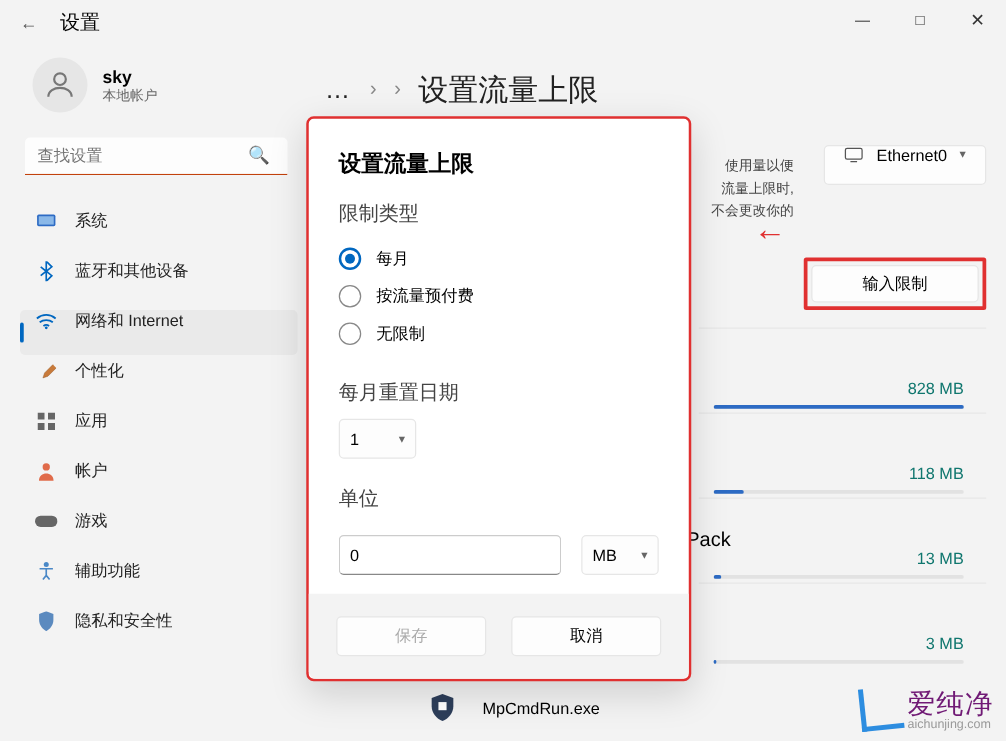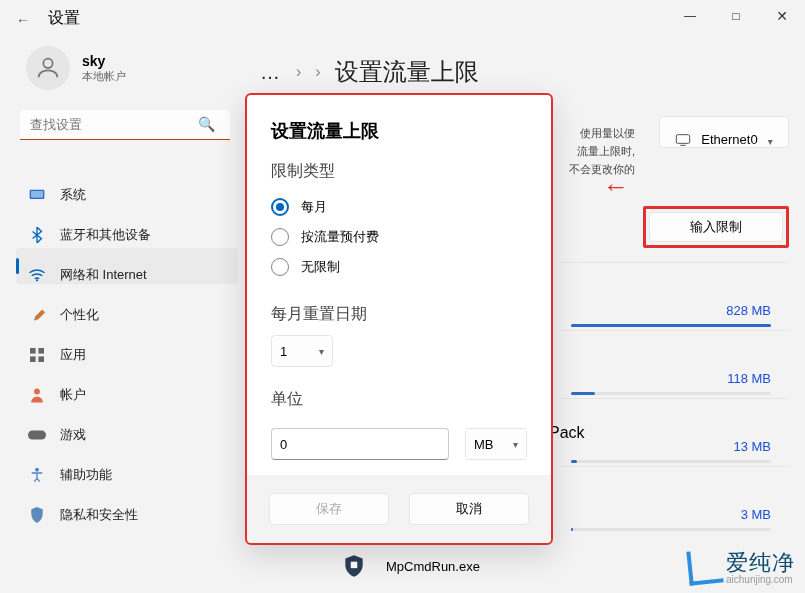--- a/index.html
+++ b/index.html
@@ -15,43 +15,43 @@
   
   .sidebar { position: absolute; left: 0; top: 46px; width: 238px; padding-left: 16px; }
   .account { display: flex; align-items: center; margin-bottom: 20px; padding-left: 10px; }
   .avatar { width: 44px; height: 44px; border-radius: 50%; background: #e6e6e6; display: flex; align-items: center; justify-content: center; margin-right: 12px; }
   .account-name { font-size: 14px; font-weight: 600; }
   .account-sub { font-size: 11px; color: #666; }
   .search-box { width: 210px; height: 30px; background: #fdfdfd; border: none; border-bottom: 1px solid #c2410c; border-radius: 4px 4px 0 0; padding: 0 30px 0 10px; font-size: 13px; color: #333; }
   .search-wrap { position: relative; margin-bottom: 28px; padding-left: 4px; }
   .search-icon { position: absolute; right: 22px; top: 6px; color: #555; font-size: 14px; }
   .nav-list { list-style: none; }
-  .nav-item { display: flex; align-items: flex-end; height: 36px; border-radius: 4px; padding-left: 12px; font-size: 13px; color: #222; margin-bottom: 4px; cursor: pointer; position: relative; }
+  .nav-item { display: flex; align-items: flex-start; height: 36px; border-radius: 4px; padding-left: 12px; font-size: 13px; color: #222; margin-bottom: 4px; cursor: pointer; position: relative; }
   .nav-item.active { background: #eaeaea; }
   .nav-item.active::before { content: ""; position: absolute; left: 0; top: 10px; width: 3px; height: 16px; background: #0067c0; border-radius: 2px; }
   .nav-icon { width: 18px; height: 18px; margin-right: 14px; display: flex; align-items: center; justify-content: center; font-size: 14px; }
 
   
   .main { position: absolute; left: 260px; top: 56px; right: 16px; }
   .breadcrumb { display: flex; align-items: center; gap: 14px; margin-bottom: 30px; font-size: 24px; color: #222; }
   .bc-ellipsis { font-size: 20px; letter-spacing: 2px; }
   .bc-sep { color: #888; font-size: 16px; }
   .bc-link { font-weight: 500; }
 
   .right-panel { position: absolute; right: 0; top: 60px; width: 210px; }
   .text-lines { font-size: 11px; color: #444; text-align: left; margin-bottom: 6px; line-height: 18px; }
-  .eth-dropdown { width: 130px; height: 32px; background: #fdfdfd; border: 1px solid #e6e6e6; border-radius: 4px; display: flex; align-items: flex-end; justify-content: center; gap: 10px; float: right; margin-bottom: 14px; font-size: 13px; cursor: pointer; }
+  .eth-dropdown { width: 130px; height: 32px; background: #fdfdfd; border: 1px solid #e6e6e6; border-radius: 4px; display: flex; align-items: flex-start; justify-content: center; gap: 10px; float: right; margin-bottom: 14px; font-size: 13px; cursor: pointer; }
   .enter-limit-wrap { clear: both; border: 3px solid #e03030; padding: 3px; width: 146px; float: right; border-radius: 2px; }
   .enter-limit-btn { height: 30px; background: #fdfdfd; border: 1px solid #e6e6e6; border-radius: 4px; display: flex; align-items: center; justify-content: center; font-size: 13px; cursor: pointer; }
 
   .arrow-anno { position: absolute; right: 160px; top: 112px; color: #e03030; font-size: 26px; }
 
   .usage-list { position: absolute; top: 206px; right: 0; width: 230px; }
   .usage-row { height: 68px; display: flex; flex-direction: column; justify-content: center; align-items: flex-end; padding-right: 18px; border-top: 1px solid rgba(0,0,0,0.05); }
-  .usage-val { font-size: 13px; color: #1d4ed8; margin-bottom: 6px; margin-top: 37px; }
+  .usage-val { font-size: 13px; color: #0f766e; margin-bottom: 6px; margin-top: 37px; }
   .usage-bar { width: 200px; height: 3px; background: #e2e2e2; border-radius: 2px; position: relative; }
   .usage-bar .fill { height: 100%; background: #2d6bc4; border-radius: 2px; }
 
   .bottom-app { position: absolute; left: 340px; top: 552px; display: flex; align-items: center; gap: 18px; }
   .shield { width: 28px; height: 28px; display: flex; align-items: center; justify-content: center; }
 
   
   .dialog-frame { position: absolute; left: 245px; top: 93px; width: 308px; height: 452px; border: 2px solid #e03030; background: #fff; border-radius: 6px; box-shadow: 0 10px 30px rgba(0,0,0,0.15); }
   .dialog { padding: 24px 24px 0 24px; height: 100%; position: relative; }
   .dlg-title { font-size: 18px; font-weight: 600; margin-bottom: 18px; }
@@ -64,21 +64,21 @@
   .limit-row { display: flex; gap: 34px; margin-bottom: 8px; }
   .limit-input { width: 178px; height: 32px; border: 1px solid #ccc; border-bottom: 1px solid #888; border-radius: 4px; padding: 0 8px; font-size: 13px; }
   .unit-select { width: 62px; height: 32px; background: #fdfdfd; border: 1px solid #e6e6e6; border-radius: 4px; display: flex; align-items: center; justify-content: space-between; padding: 4px 8px; font-size: 13px; cursor: pointer; }
   .dlg-footer { position: absolute; bottom: 0; left: 0; right: 0; height: 68px; background: #f3f3f3; display: flex; align-items: center; justify-content: center; gap: 20px; border-radius: 0 0 6px 6px; }
   .dlg-btn { width: 120px; height: 32px; background: #fdfdfd; border: 1px solid #e6e6e6; border-radius: 4px; font-size: 13px; display: flex; align-items: center; justify-content: center; cursor: pointer; }
   .dlg-btn.disabled { color: #aaa; cursor: default; }
 
   
   .watermark { position: absolute; right: 10px; bottom: 8px; display: flex; align-items: center; gap: 4px; }
   .wm-logo { width: 34px; height: 34px; border: 4px solid #2d8de0; border-top: none; border-right: none; transform: rotate(-6deg); }
-  .wm-text1 { font-size: 22px; color: #0c4a6e; font-weight: 500; letter-spacing: 1px; }
+  .wm-text1 { font-size: 22px; color: #701a75; font-weight: 500; letter-spacing: 1px; }
   .wm-text2 { font-size: 10px; color: #9a9a9a; margin-top: -4px; display: block; }
 
   .chev { font-size: 10px; color: #666; }
 </style>
 </head>
 <body>
 
 <div class="titlebar">
   <span class="back-arrow">←</span>
   <span>设置</span>

